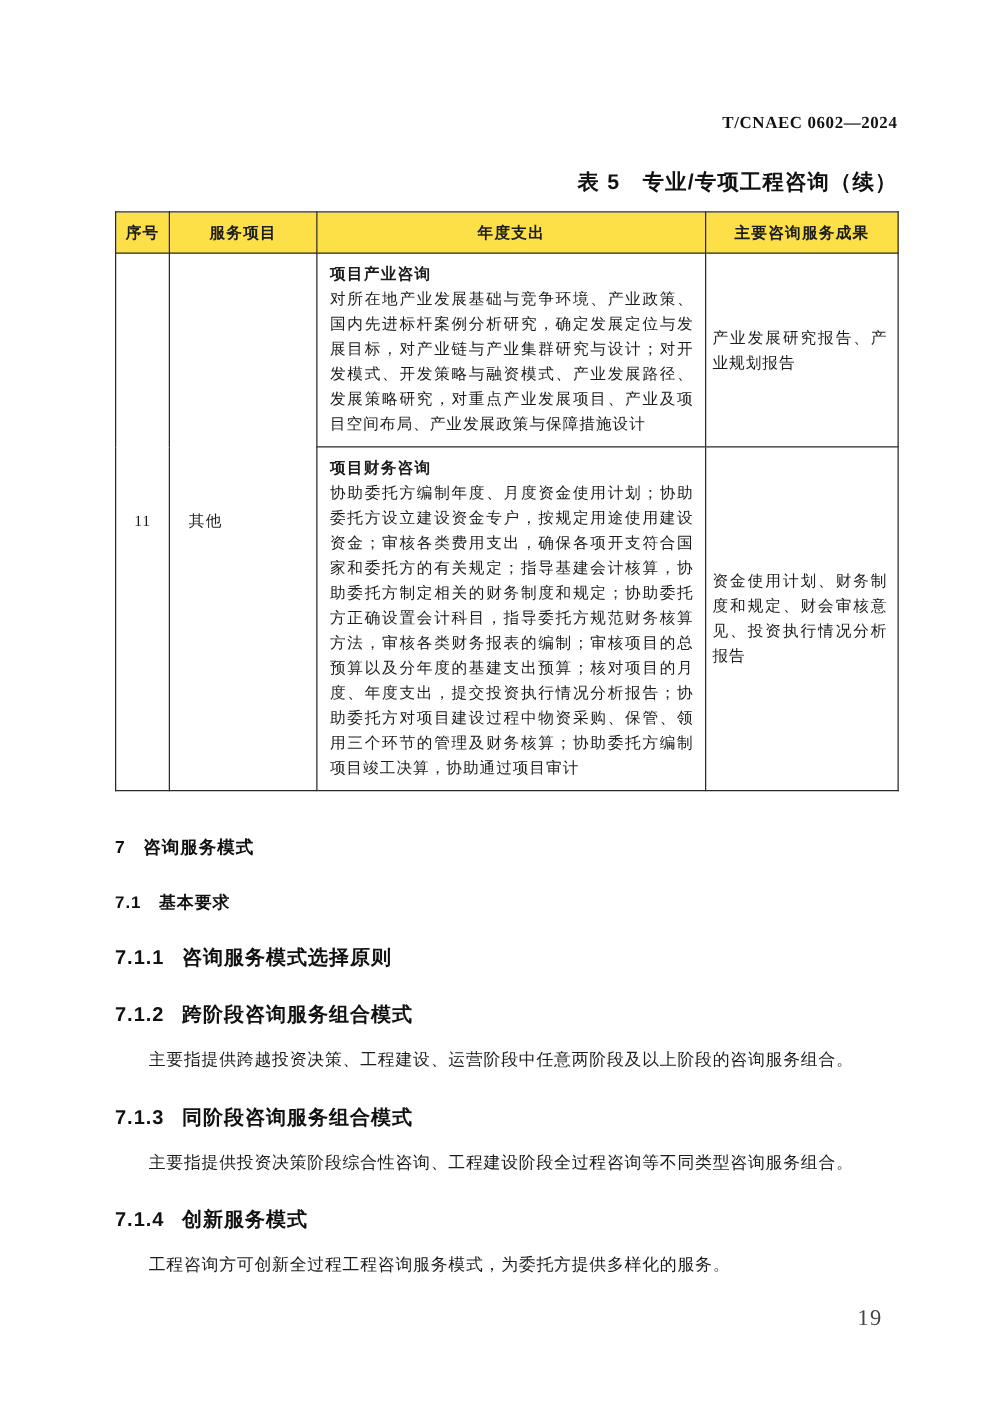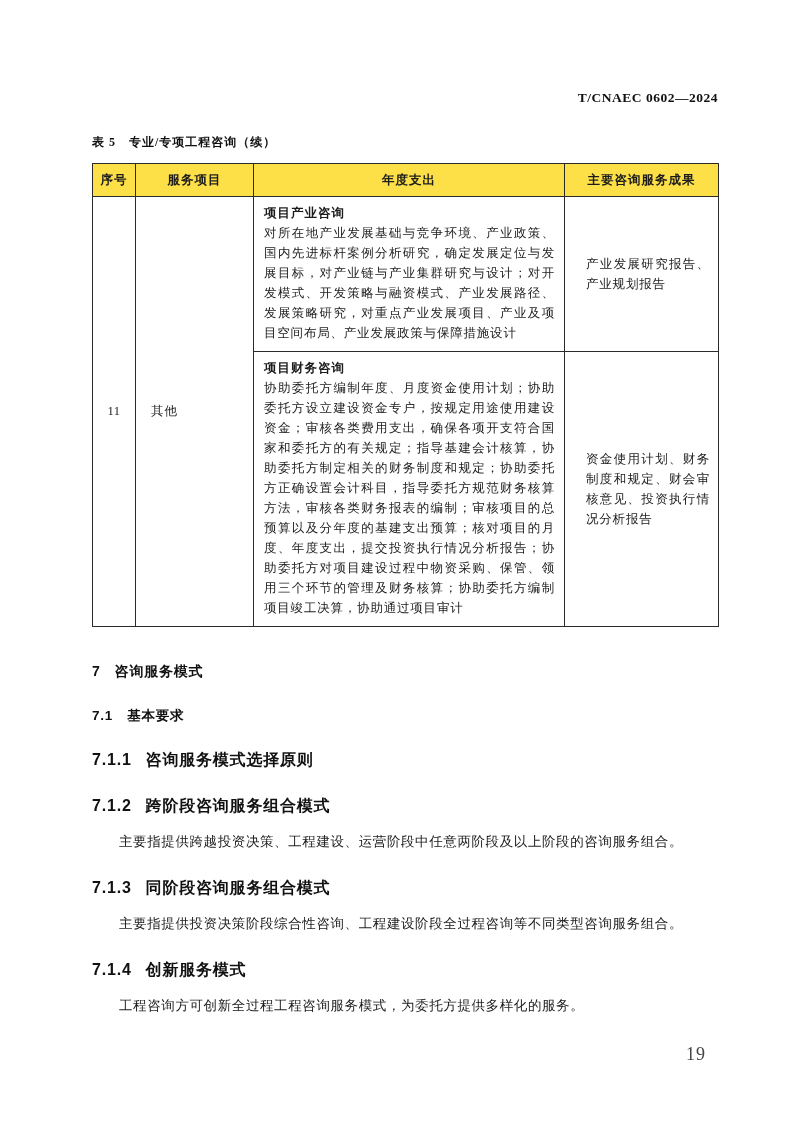--- a/index.html
+++ b/index.html
@@ -23,24 +23,24 @@
     color: #111;
   }
   .content {
     position: absolute;
     left: 92px;
     top: 0;
     width: 626px;
   }
   .table-title {
     margin-top: 134px;
-    text-align: left;
-    font-family: Liberation Serif, serif;
+    text-align: right;
+    font-family: Liberation Sans, sans-serif;
     font-weight: bold;
-    font-size: 12px;
+    font-size: 17px;
     letter-spacing: 1px;
     color: #111;
   }
   table.spec-table {
     margin-top: 12px;
     width: 626px;
     border-collapse: collapse;
     table-layout: fixed;
   }
   table.spec-table th, table.spec-table td {
@@ -65,21 +65,21 @@
   .col-result  { width: 154px; }
   td.cell-index { text-align: center; vertical-align: middle; letter-spacing: 0.5px; }
   td.cell-item  { vertical-align: middle; padding-left: 15px; letter-spacing: 1px; }
   td.cell-content {
     vertical-align: top;
     padding: 6px 9px 8px 10px;
     line-height: 20px;
   }
   td.cell-result {
     vertical-align: middle;
-    padding: 6px 8px 6px 21px;
+    padding: 6px 8px 6px 5px;
     line-height: 20px;
     letter-spacing: 0.8px;
     text-align: justify;
   }
   .cell-title {
     font-family: "Liberation Sans", "DejaVu Sans", sans-serif;
     font-weight: bold;
     letter-spacing: 1px;
   }
   .cell-body {

